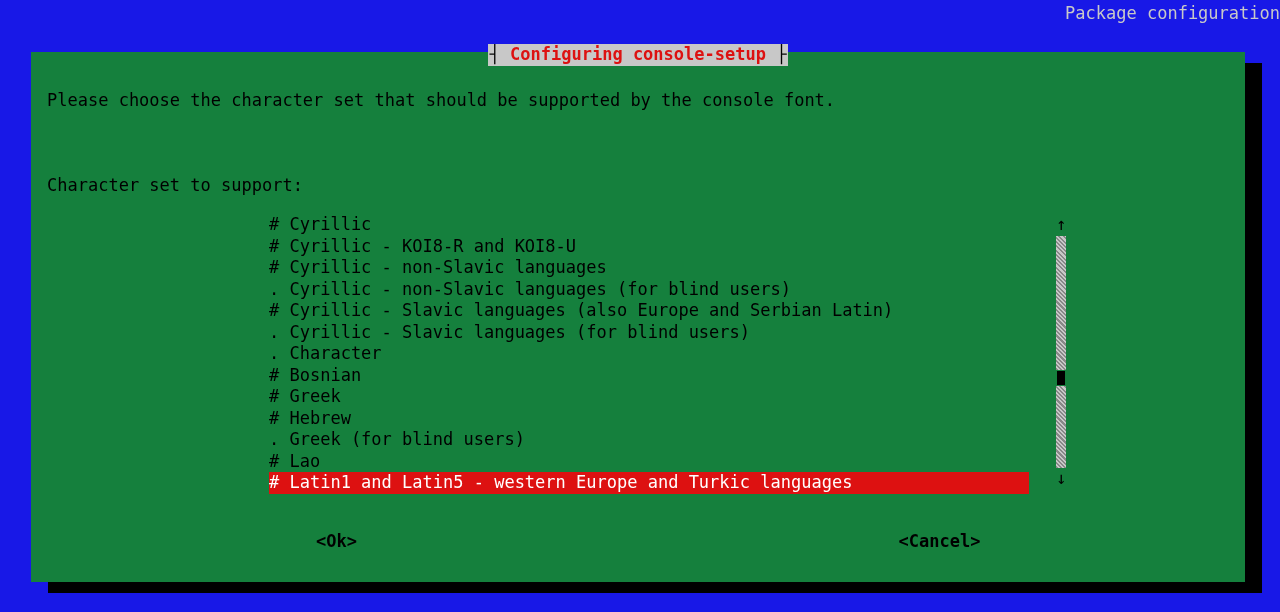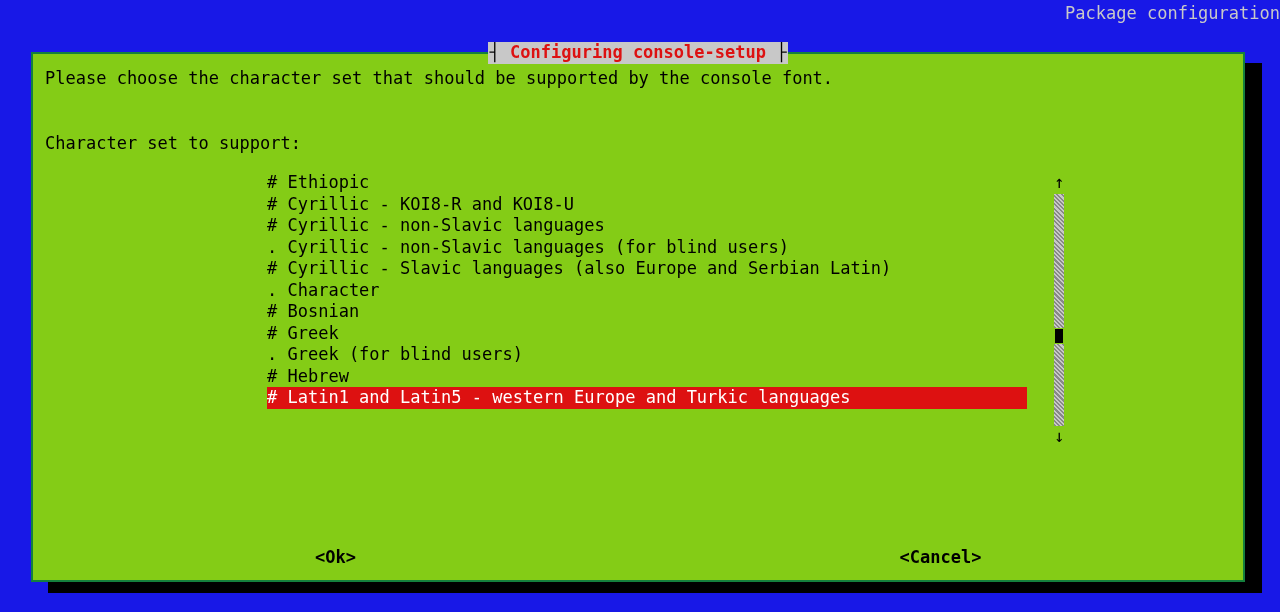--- a/index.html
+++ b/index.html
@@ -30,22 +30,22 @@
     width: 1214px;
     height: 530px;
     background: #000000;
   }
   .dialog {
     position: absolute;
     top: 52px;
     left: 31px;
     width: 1214px;
     height: 530px;
-    background: #84cc16;
-    border: 2px solid #15803d;
+    background: #15803d;
+    border: 4px solid #15803d;
   }
   .dialog-title-wrap {
     position: absolute;
     top: -12px;
     left: 0;
     width: 100%;
     text-align: center;
   }
   .dialog-title {
     display: inline-block;
@@ -63,20 +63,21 @@
     content: " ├";
     color: #000;
     font-weight: normal;
   }
   .content {
     padding: 14px 12px 0 12px;
     color: #000;
   }
   .prompt {
     white-space: pre-wrap;
+    margin-top: 20px;
   }
   .list-area {
     position: relative;
     margin-top: 18px;
   }
   .list {
     position: absolute;
     left: 222px;
     top: 0;
     width: 760px;
@@ -112,21 +113,21 @@
     margin: 0 auto;
   }
   .scroll-thumb {
     width: 8px;
     height: 14px;
     background: #000;
     margin: 1px auto;
   }
   .buttons {
     position: absolute;
-    bottom: 12px;
+    bottom: 26px;
     left: 0;
     width: 100%;
     display: flex;
   }
   .btn {
     flex: 1;
     text-align: center;
     color: #000;
     font-weight: 600;
   }
@@ -146,30 +147,32 @@
   </div>
 
   <div class="content">
     <div class="prompt">Please choose the character set that should be supported by the console font.</div>
     <div style="height:21.5px"></div>
     <div style="height:21.5px"></div>
     <div class="prompt">Character set to support:</div>
 
     <div class="list-area">
       <div class="list" id="charset-list">
-          <div class="list-item"># Ethiopic</div>
+          <div class="list-item"># Cyrillic</div>
           <div class="list-item"># Cyrillic - KOI8-R and KOI8-U</div>
           <div class="list-item"># Cyrillic - non-Slavic languages</div>
           <div class="list-item">. Cyrillic - non-Slavic languages (for blind users)</div>
           <div class="list-item"># Cyrillic - Slavic languages (also Europe and Serbian Latin)</div>
+          <div class="list-item">. Cyrillic - Slavic languages (for blind users)</div>
           <div class="list-item">. Character</div>
           <div class="list-item"># Bosnian</div>
           <div class="list-item"># Greek</div>
+          <div class="list-item"># Hebrew</div>
           <div class="list-item">. Greek (for blind users)</div>
-          <div class="list-item"># Hebrew</div>
+          <div class="list-item"># Lao</div>
           <div class="list-item selected"># Latin1 and Latin5 - western Europe and Turkic languages                       </div>
         </div>
 
       <div class="scroll-indicators">
         <div class="scroll-arrow">↑</div>
         <div class="scroll-track" style="height:134px"></div>
         <div class="scroll-thumb"></div>
         <div class="scroll-track" style="height:82px"></div>
         <div class="scroll-arrow">↓</div>
       </div>

